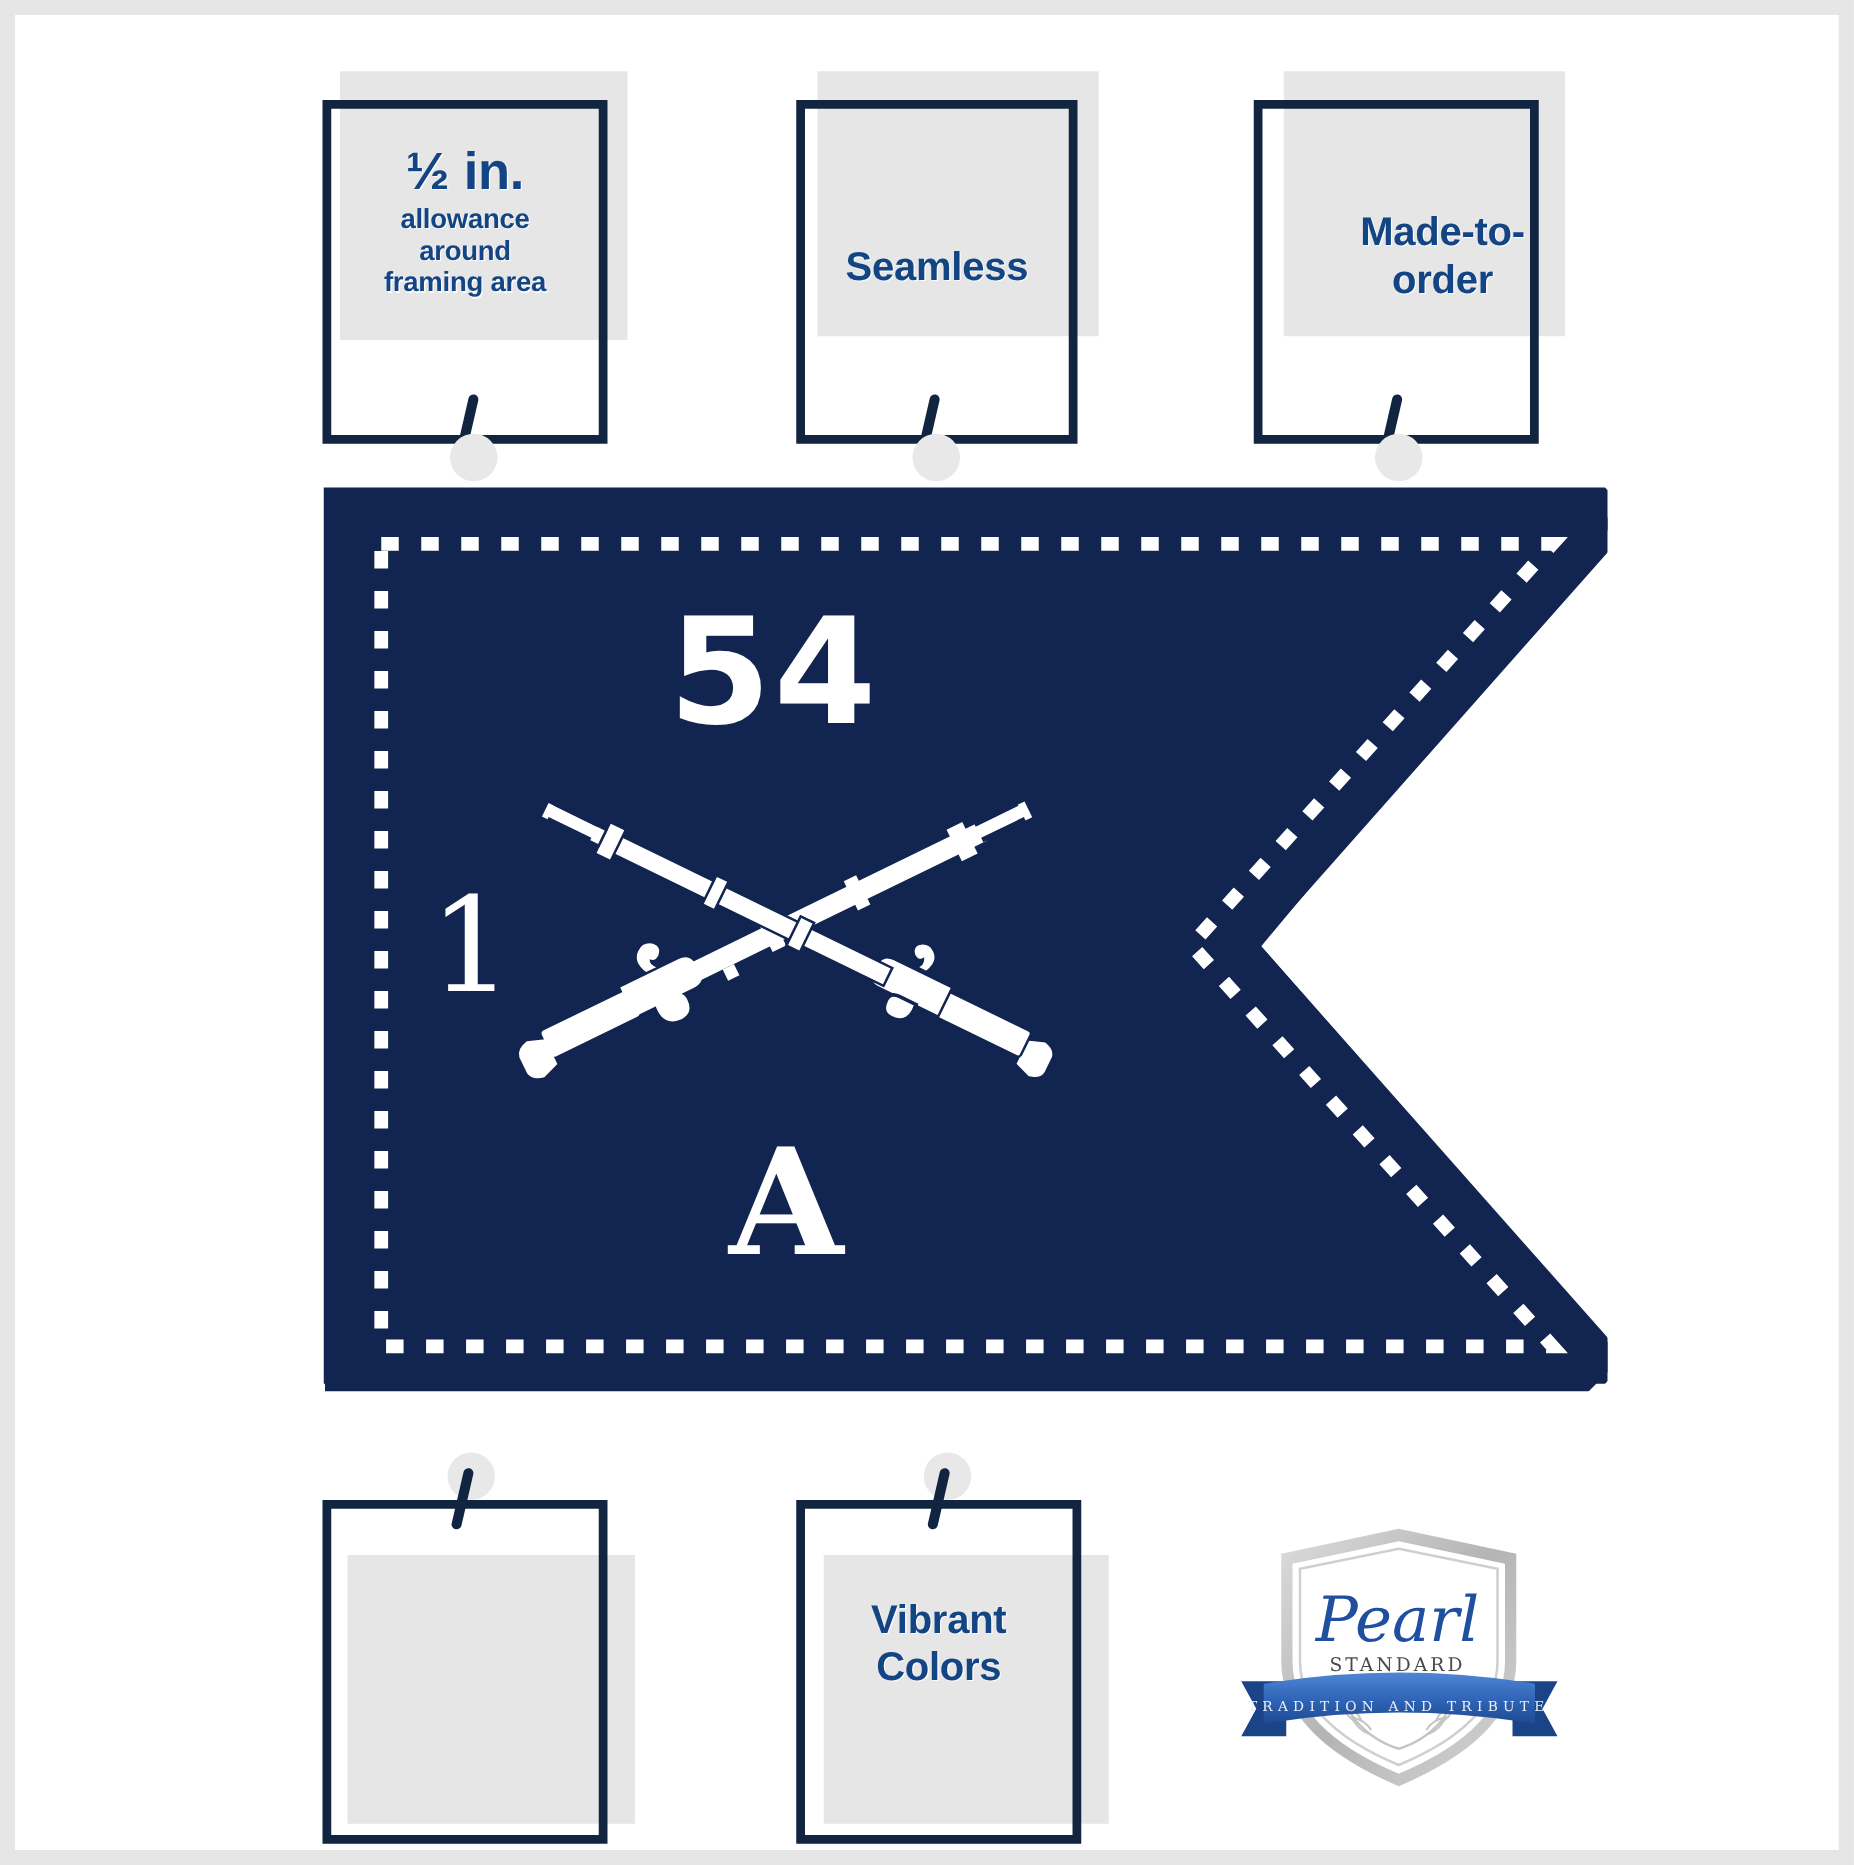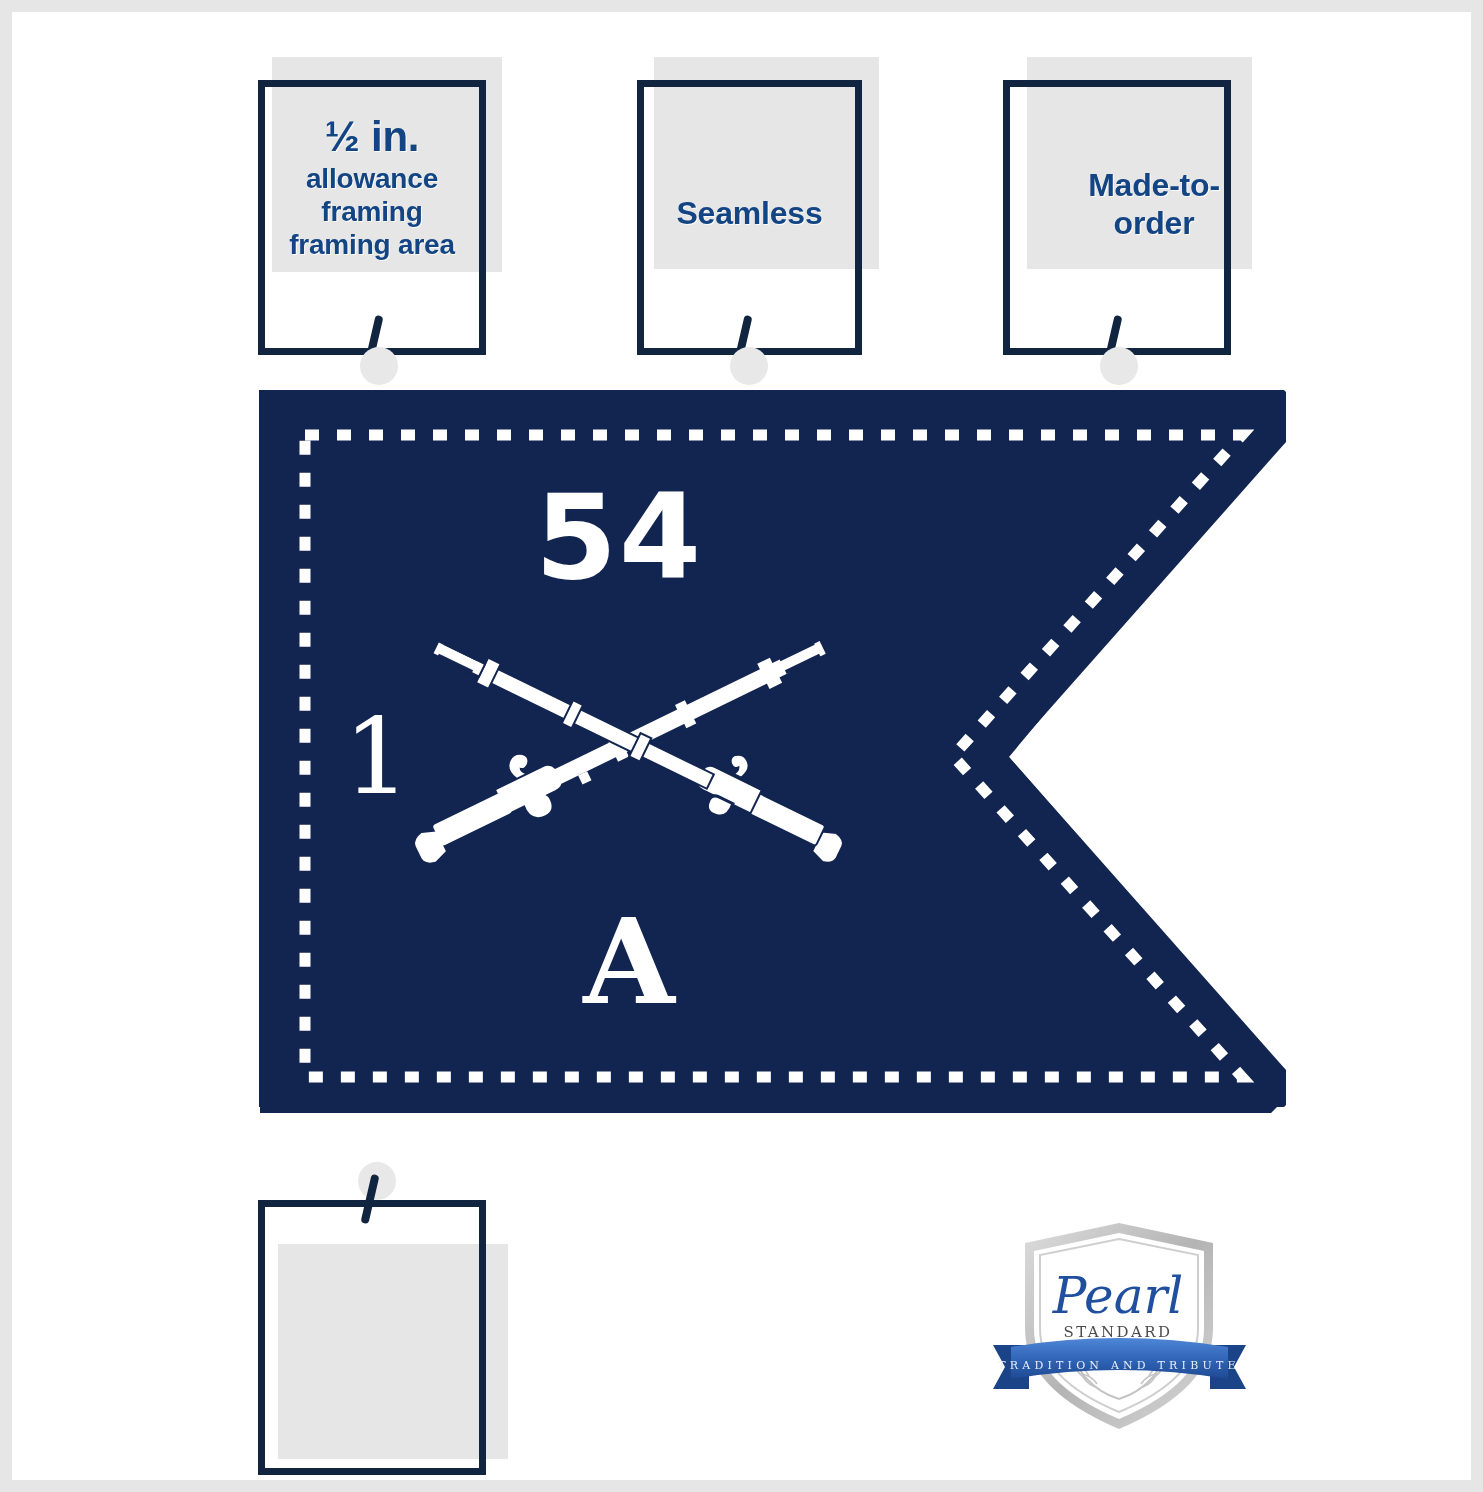--- a/index.html
+++ b/index.html
@@ -90,21 +90,21 @@
   #c-nochalk .label     { left: 10px;  top: 115px; width: 228px; }
 
   #c-vibrant { left: 615px; top: 1150px; width: 275px; height: 300px; }
   #c-vibrant .pin-dot   { left: 112px; top: 0px; }
   #c-vibrant .pin-stick { left: 120px; top: 12px; }
   #c-vibrant .shadow-sq { left: 32px;  top: 82px;  width: 228px; height: 215px; }
   #c-vibrant .frame     { left: 10px;  top: 38px;  width: 228px; height: 275px; }
   #c-vibrant .label     { left: 10px;  top: 115px; width: 228px; }
 
   .lbl-big   { font-size: 42px; }
-  .lbl-sub   { font-size: 28px; }
+  .lbl-sub   { font-size: 22px; }
   .lbl-med   { font-size: 32px; }
 
   
   #flag-wrap {
     position: absolute;
     left: 235px;
     top: 366px;
     width: 1039px;
     height: 735px;
   }
@@ -124,21 +124,21 @@
 <body>
 
 <div id="page">
 
   <div class="callout" id="c-allowance">
     <div class="shadow-sq"></div>
     <div class="frame"></div>
     <div class="label">
       <div class="lbl-big">½ in.</div>
       <div class="lbl-sub">allowance</div>
-      <div class="lbl-sub">framing</div>
+      <div class="lbl-sub">around</div>
       <div class="lbl-sub">framing area</div>
     </div>
     <div class="pin-stick"></div>
     <div class="pin-dot"></div>
   </div>
 
   <div class="callout" id="c-seamless">
     <div class="shadow-sq"></div>
     <div class="frame"></div>
     <div class="label">
@@ -244,20 +244,30 @@
     </svg>
   </div>
 
   <div class="callout" id="c-nochalk">
     <div class="pin-dot"></div>
     <div class="pin-stick"></div>
     <div class="shadow-sq"></div>
     <div class="frame"></div>
   </div>
 
+  <div class="callout" id="c-vibrant">
+    <div class="pin-dot"></div>
+    <div class="pin-stick"></div>
+    <div class="shadow-sq"></div>
+    <div class="frame"></div>
+    <div class="label">
+      <div class="lbl-med">Vibrant</div>
+      <div class="lbl-med">Colors</div>
+    </div>
+  </div>
 
   <div id="logo">
     <svg viewBox="0 0 265 225" xmlns="http://www.w3.org/2000/svg">
       <defs>
         <linearGradient id="ribGrad" x1="0" y1="0" x2="0" y2="1">
           <stop offset="0%" stop-color="#4f86d6"></stop>
           <stop offset="55%" stop-color="#2f63b5"></stop>
           <stop offset="100%" stop-color="#1e4a92"></stop>
         </linearGradient>
         <linearGradient id="shieldGrad" x1="0" y1="0" x2="1" y2="1">

